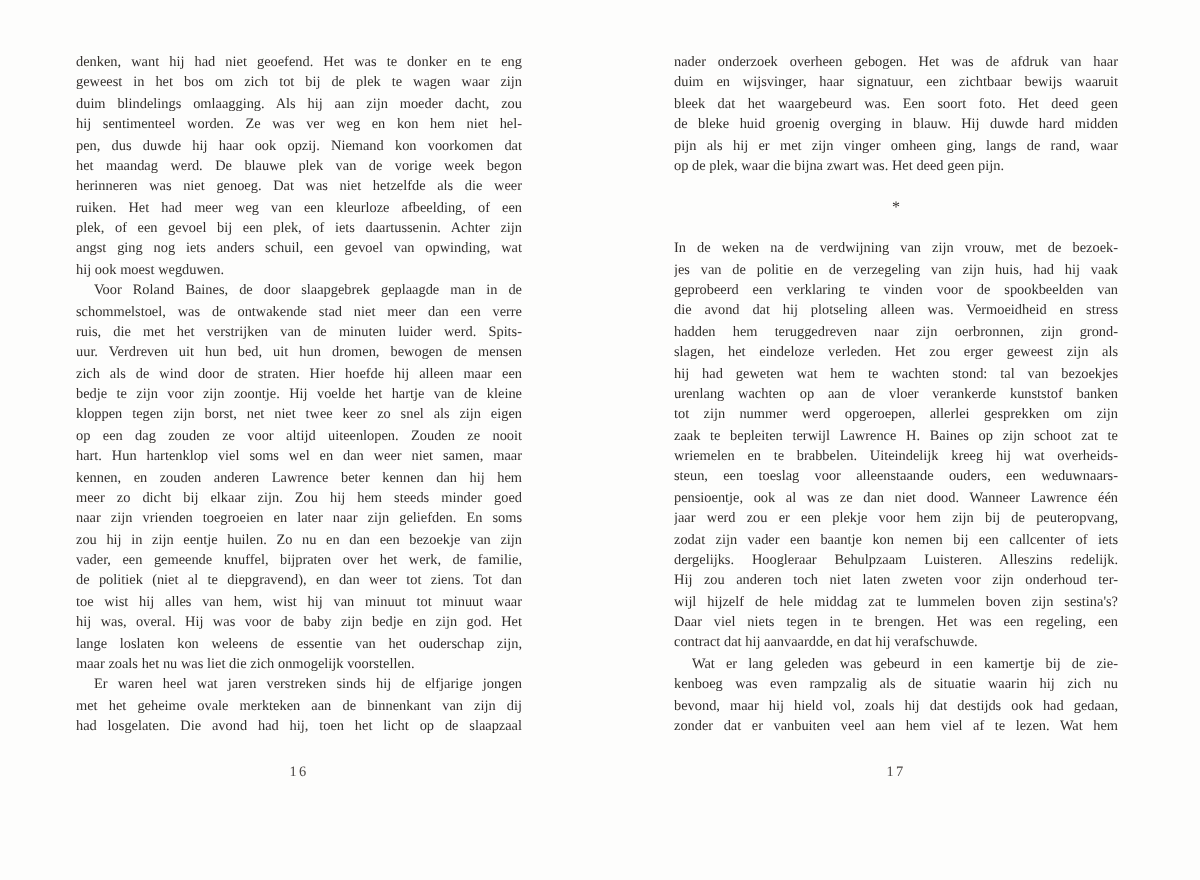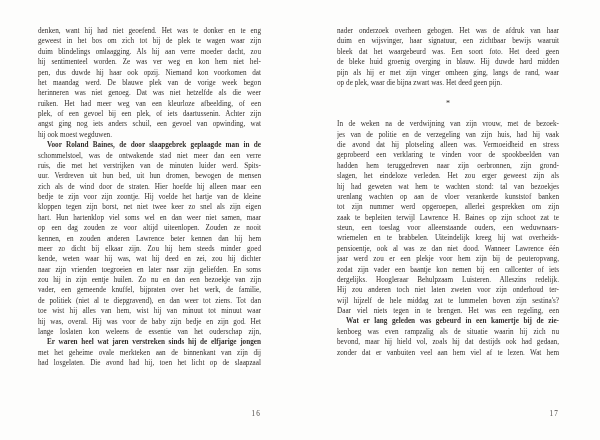--- a/index.html
+++ b/index.html
@@ -27,112 +27,113 @@
     font-size: 7.2px;
     line-height: 10.38px;
     height: 10.38px;
     overflow: hidden;
     color: #332f2d;
     text-align: justify;
     text-align-last: justify;
     word-spacing: 0.05px;
   }
   .line.last { text-align-last: left; }
-  .line.indent { text-indent: 9px; font-weight: bold; }
+  .line.indent { text-indent: 9px; }
   .sep {
     height: 31.1px;
     display: flex;
     align-items: center;
     justify-content: center;
     font-size: 8px;
     color: #332f2d;
   }
   .pagenum {
     position: absolute;
-    top: 384px;
+    top: 356px;
     left: 0;
     width: 100%;
-    text-align: right;
+    text-align: center;
     font-size: 7.2px;
     letter-spacing: 1.2px;
     color: #4a4643;
   }
 </style>
 </head>
 <body>
 
 <div class="spread">
 
   <div class="page page-left">
     <div>
         <div class="line">denken, want hij had niet geoefend. Het was te donker en te eng</div>
         <div class="line">geweest in het bos om zich tot bij de plek te wagen waar zijn</div>
-        <div class="line">duim blindelings omlaagging. Als hij aan verre moeder dacht, zou</div>
+        <div class="line">duim blindelings omlaagging. Als hij aan zijn moeder dacht, zou</div>
         <div class="line">hij sentimenteel worden. Ze was ver weg en kon hem niet hel-</div>
         <div class="line">pen, dus duwde hij haar ook opzij. Niemand kon voorkomen dat</div>
         <div class="line">het maandag werd. De blauwe plek van de vorige week begon</div>
         <div class="line">herinneren was niet genoeg. Dat was niet hetzelfde als die weer</div>
         <div class="line">ruiken. Het had meer weg van een kleurloze afbeelding, of een</div>
         <div class="line">plek, of een gevoel bij een plek, of iets daartussenin. Achter zijn</div>
         <div class="line">angst ging nog iets anders schuil, een gevoel van opwinding, wat</div>
         <div class="line last">hij ook moest wegduwen.</div>
         <div class="line indent">Voor Roland Baines, de door slaapgebrek geplaagde man in de</div>
         <div class="line">schommelstoel, was de ontwakende stad niet meer dan een verre</div>
         <div class="line">ruis, die met het verstrijken van de minuten luider werd. Spits-</div>
         <div class="line">uur. Verdreven uit hun bed, uit hun dromen, bewogen de mensen</div>
         <div class="line">zich als de wind door de straten. Hier hoefde hij alleen maar een</div>
         <div class="line">bedje te zijn voor zijn zoontje. Hij voelde het hartje van de kleine</div>
         <div class="line">kloppen tegen zijn borst, net niet twee keer zo snel als zijn eigen</div>
+        <div class="line">op een dag zouden ze voor altijd uiteenlopen. Zouden ze nooit</div>
         <div class="line">hart. Hun hartenklop viel soms wel en dan weer niet samen, maar</div>
-        <div class="line">op een dag zouden ze voor altijd uiteenlopen. Zouden ze nooit</div>
         <div class="line">kennen, en zouden anderen Lawrence beter kennen dan hij hem</div>
         <div class="line">meer zo dicht bij elkaar zijn. Zou hij hem steeds minder goed</div>
-        <div class="line">kende, weten waar hij was, wat hij deed en zei, zou hij dichter</div>
         <div class="line">naar zijn vrienden toegroeien en later naar zijn geliefden. En soms</div>
         <div class="line">zou hij in zijn eentje huilen. Zo nu en dan een bezoekje van zijn</div>
         <div class="line">vader, een gemeende knuffel, bijpraten over het werk, de familie,</div>
         <div class="line">de politiek (niet al te diepgravend), en dan weer tot ziens. Tot dan</div>
         <div class="line">toe wist hij alles van hem, wist hij van minuut tot minuut waar</div>
         <div class="line">hij was, overal. Hij was voor de baby zijn bedje en zijn god. Het</div>
         <div class="line">lange loslaten kon weleens de essentie van het ouderschap zijn,</div>
+        <div class="line last">maar zoals het nu was liet die zich onmogelijk voorstellen.</div>
         <div class="line indent">Er waren heel wat jaren verstreken sinds hij de elfjarige jongen</div>
         <div class="line">met het geheime ovale merkteken aan de binnenkant van zijn dij</div>
         <div class="line">had losgelaten. Die avond had hij, toen het licht op de slaapzaal</div>
       </div>
     <div class="pagenum">16</div>
   </div>
 
   <div class="page page-right">
     <div>
         <div class="line">nader onderzoek overheen gebogen. Het was de afdruk van haar</div>
         <div class="line">duim en wijsvinger, haar signatuur, een zichtbaar bewijs waaruit</div>
         <div class="line">bleek dat het waargebeurd was. Een soort foto. Het deed geen</div>
         <div class="line">de bleke huid groenig overging in blauw. Hij duwde hard midden</div>
         <div class="line">pijn als hij er met zijn vinger omheen ging, langs de rand, waar</div>
         <div class="line last">op de plek, waar die bijna zwart was. Het deed geen pijn.</div>
         <div class="sep">*</div>
         <div class="line">In de weken na de verdwijning van zijn vrouw, met de bezoek-</div>
         <div class="line">jes van de politie en de verzegeling van zijn huis, had hij vaak</div>
+        <div class="line">geprobeerd een verklaring te vinden voor de spookbeelden van</div>
         <div class="line">die avond dat hij plotseling alleen was. Vermoeidheid en stress</div>
-        <div class="line">geprobeerd een verklaring te vinden voor de spookbeelden van</div>
         <div class="line">hadden hem teruggedreven naar zijn oerbronnen, zijn grond-</div>
         <div class="line">slagen, het eindeloze verleden. Het zou erger geweest zijn als</div>
         <div class="line">hij had geweten wat hem te wachten stond: tal van bezoekjes</div>
         <div class="line">urenlang wachten op aan de vloer verankerde kunststof banken</div>
         <div class="line">tot zijn nummer werd opgeroepen, allerlei gesprekken om zijn</div>
         <div class="line">zaak te bepleiten terwijl Lawrence H. Baines op zijn schoot zat te</div>
+        <div class="line">wriemelen en te brabbelen. Uiteindelijk kreeg hij wat overheids-</div>
         <div class="line">steun, een toeslag voor alleenstaande ouders, een weduwnaars-</div>
-        <div class="line">wriemelen en te brabbelen. Uiteindelijk kreeg hij wat overheids-</div>
         <div class="line">pensioentje, ook al was ze dan niet dood. Wanneer Lawrence één</div>
         <div class="line">jaar werd zou er een plekje voor hem zijn bij de peuteropvang,</div>
         <div class="line">zodat zijn vader een baantje kon nemen bij een callcenter of iets</div>
         <div class="line">dergelijks. Hoogleraar Behulpzaam Luisteren. Alleszins redelijk.</div>
         <div class="line">Hij zou anderen toch niet laten zweten voor zijn onderhoud ter-</div>
         <div class="line">wijl hijzelf de hele middag zat te lummelen boven zijn sestina's?</div>
         <div class="line">Daar viel niets tegen in te brengen. Het was een regeling, een</div>
+        <div class="line last">contract dat hij aanvaardde, en dat hij verafschuwde.</div>
         <div class="line indent">Wat er lang geleden was gebeurd in een kamertje bij de zie-</div>
         <div class="line">kenboeg was even rampzalig als de situatie waarin hij zich nu</div>
         <div class="line">bevond, maar hij hield vol, zoals hij dat destijds ook had gedaan,</div>
         <div class="line">zonder dat er vanbuiten veel aan hem viel af te lezen. Wat hem</div>
       </div>
     <div class="pagenum">17</div>
   </div>
 
 </div>
 

